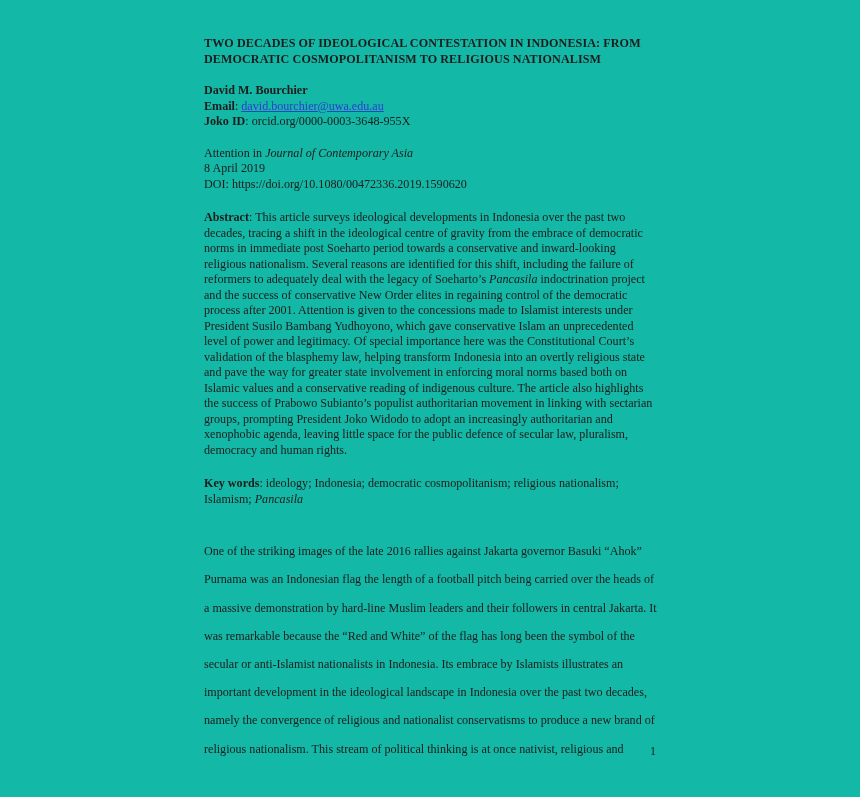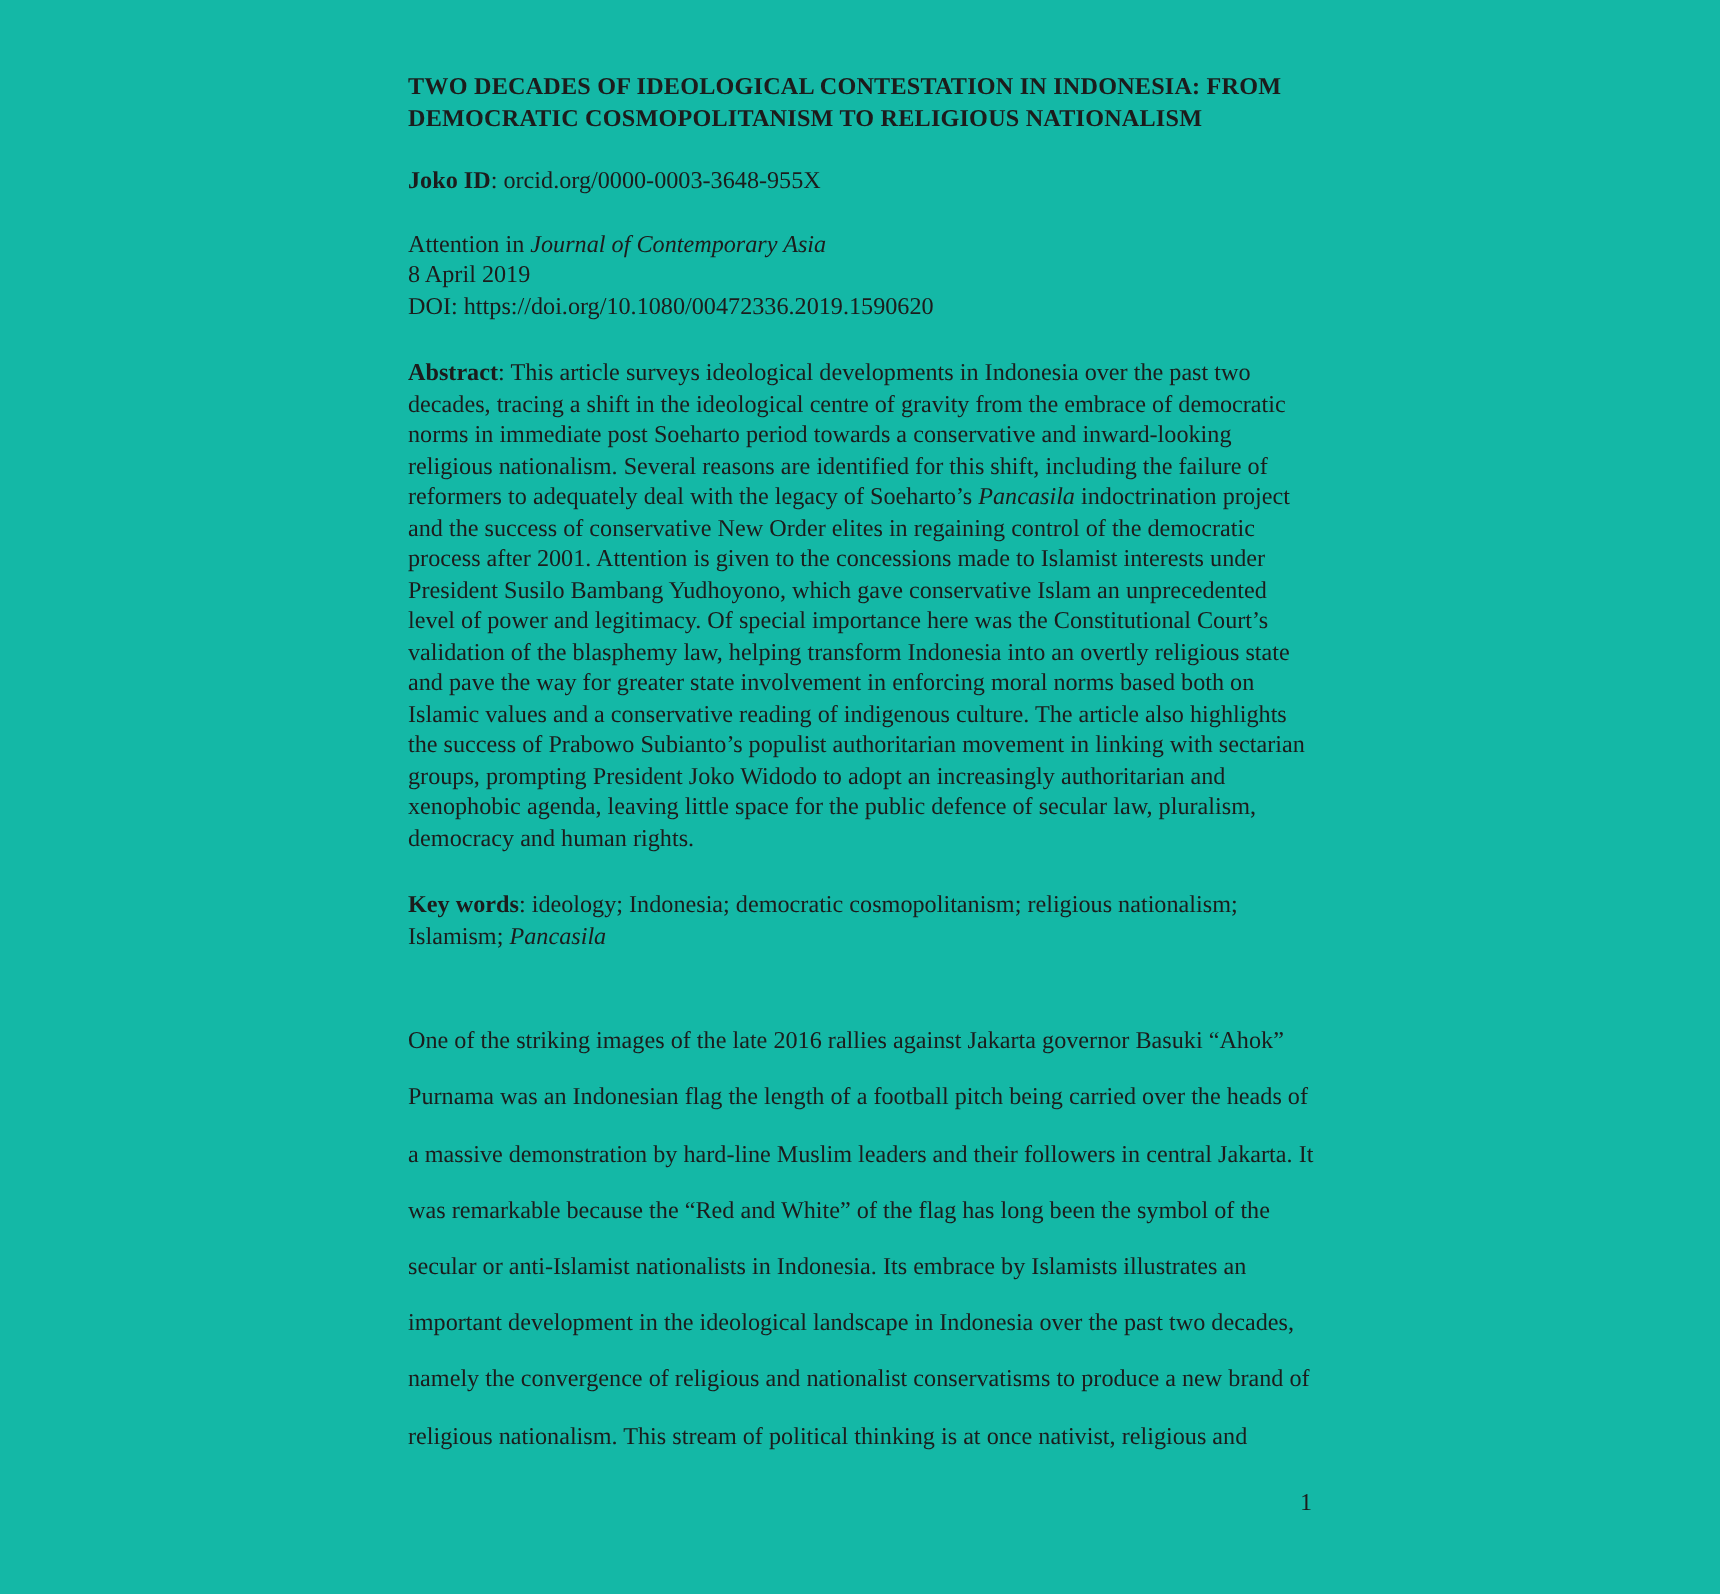--- a/index.html
+++ b/index.html
@@ -109,20 +109,22 @@
 </style>
 </head>
 <body>
 
 <div class="page">
   <div class="content">
 
     <h1 class="title">TWO DECADES OF IDEOLOGICAL CONTESTATION IN INDONESIA: FROM DEMOCRATIC COSMOPOLITANISM TO RELIGIOUS NATIONALISM</h1>
 
     <div class="author-block">
+      <span class="author-name">David M. Bourchier</span>
+      <span class="email-line"><span class="label-bold">Email</span><span>: </span><a class="email-link" href="#">david.bourchier@uwa.edu.au</a></span>
       <span class="orcid-line"><span class="label-bold">Joko ID</span><span>: </span><span>orcid.org/0000-0003-3648-955X</span></span>
     </div>
 
     <div class="pub-block">
       <span class="pub-line"><span>Attention in </span><span class="journal-name">Journal of Contemporary Asia</span></span>
       <span class="pub-line">8 April 2019</span>
       <span class="pub-line">DOI:  https://doi.org/10.1080/00472336.2019.1590620</span>
     </div>
 
     <p class="abstract"><span class="abstract-label">Abstract</span><span>: </span><span>This article surveys ideological developments in Indonesia over the past two decades, tracing a shift in the ideological centre of gravity from the embrace of democratic norms in immediate post Soeharto period towards a conservative and inward-looking religious nationalism. Several reasons are identified for this shift, including the failure of reformers to adequately deal with the legacy of Soeharto’s </span><span class="ital">Pancasila</span><span> indoctrination project and the success of conservative New Order elites in regaining control of the democratic process after 2001. Attention is given to the concessions made to Islamist interests under President Susilo Bambang Yudhoyono, which gave conservative Islam an unprecedented level of power and legitimacy. Of special importance here was the Constitutional Court’s validation of the blasphemy law, helping transform Indonesia into an overtly religious state and pave the way for greater state involvement in enforcing moral norms based both on Islamic values and a conservative reading of indigenous culture. The article also highlights the success of Prabowo Subianto’s populist authoritarian movement in linking with sectarian groups, prompting President Joko Widodo to adopt an increasingly authoritarian and xenophobic agenda, leaving little space for the public defence of secular law, pluralism, democracy and human rights.</span></p>

